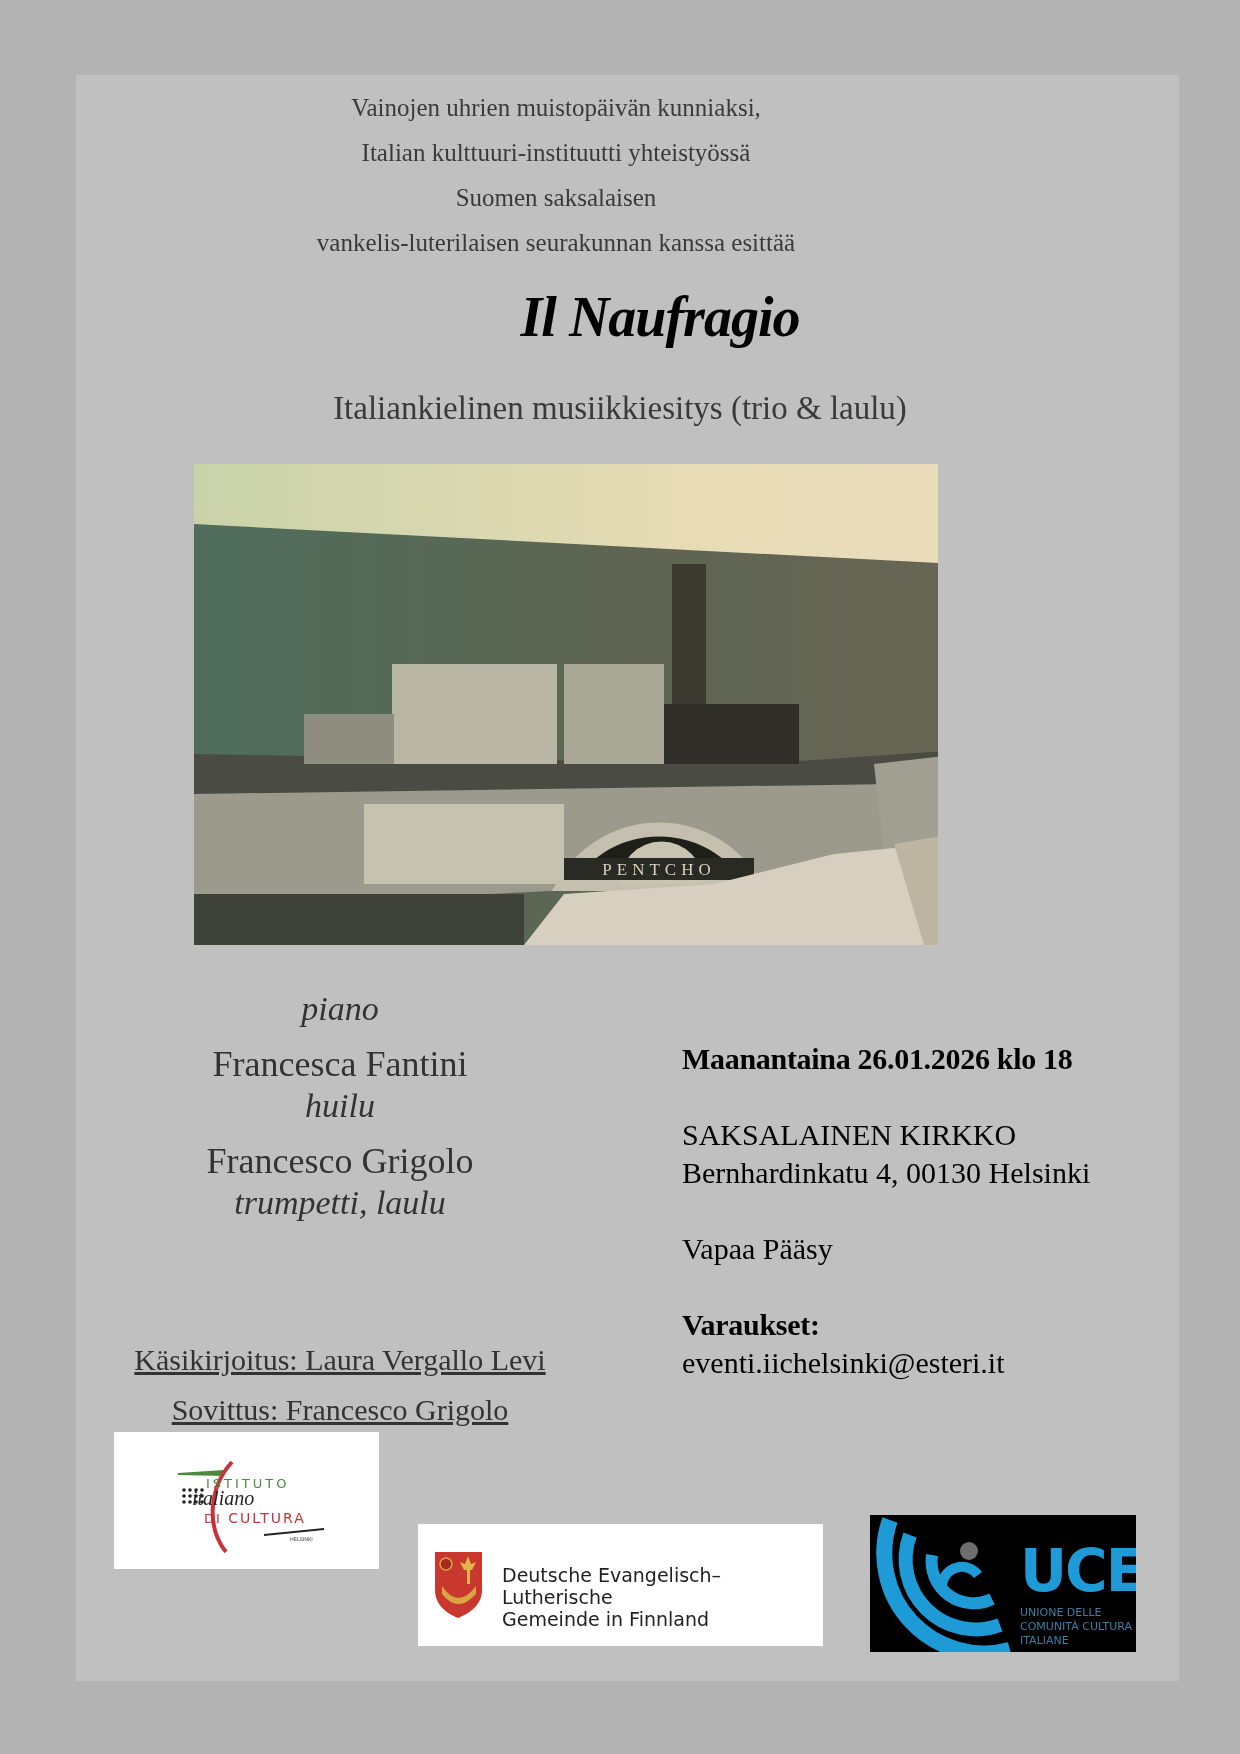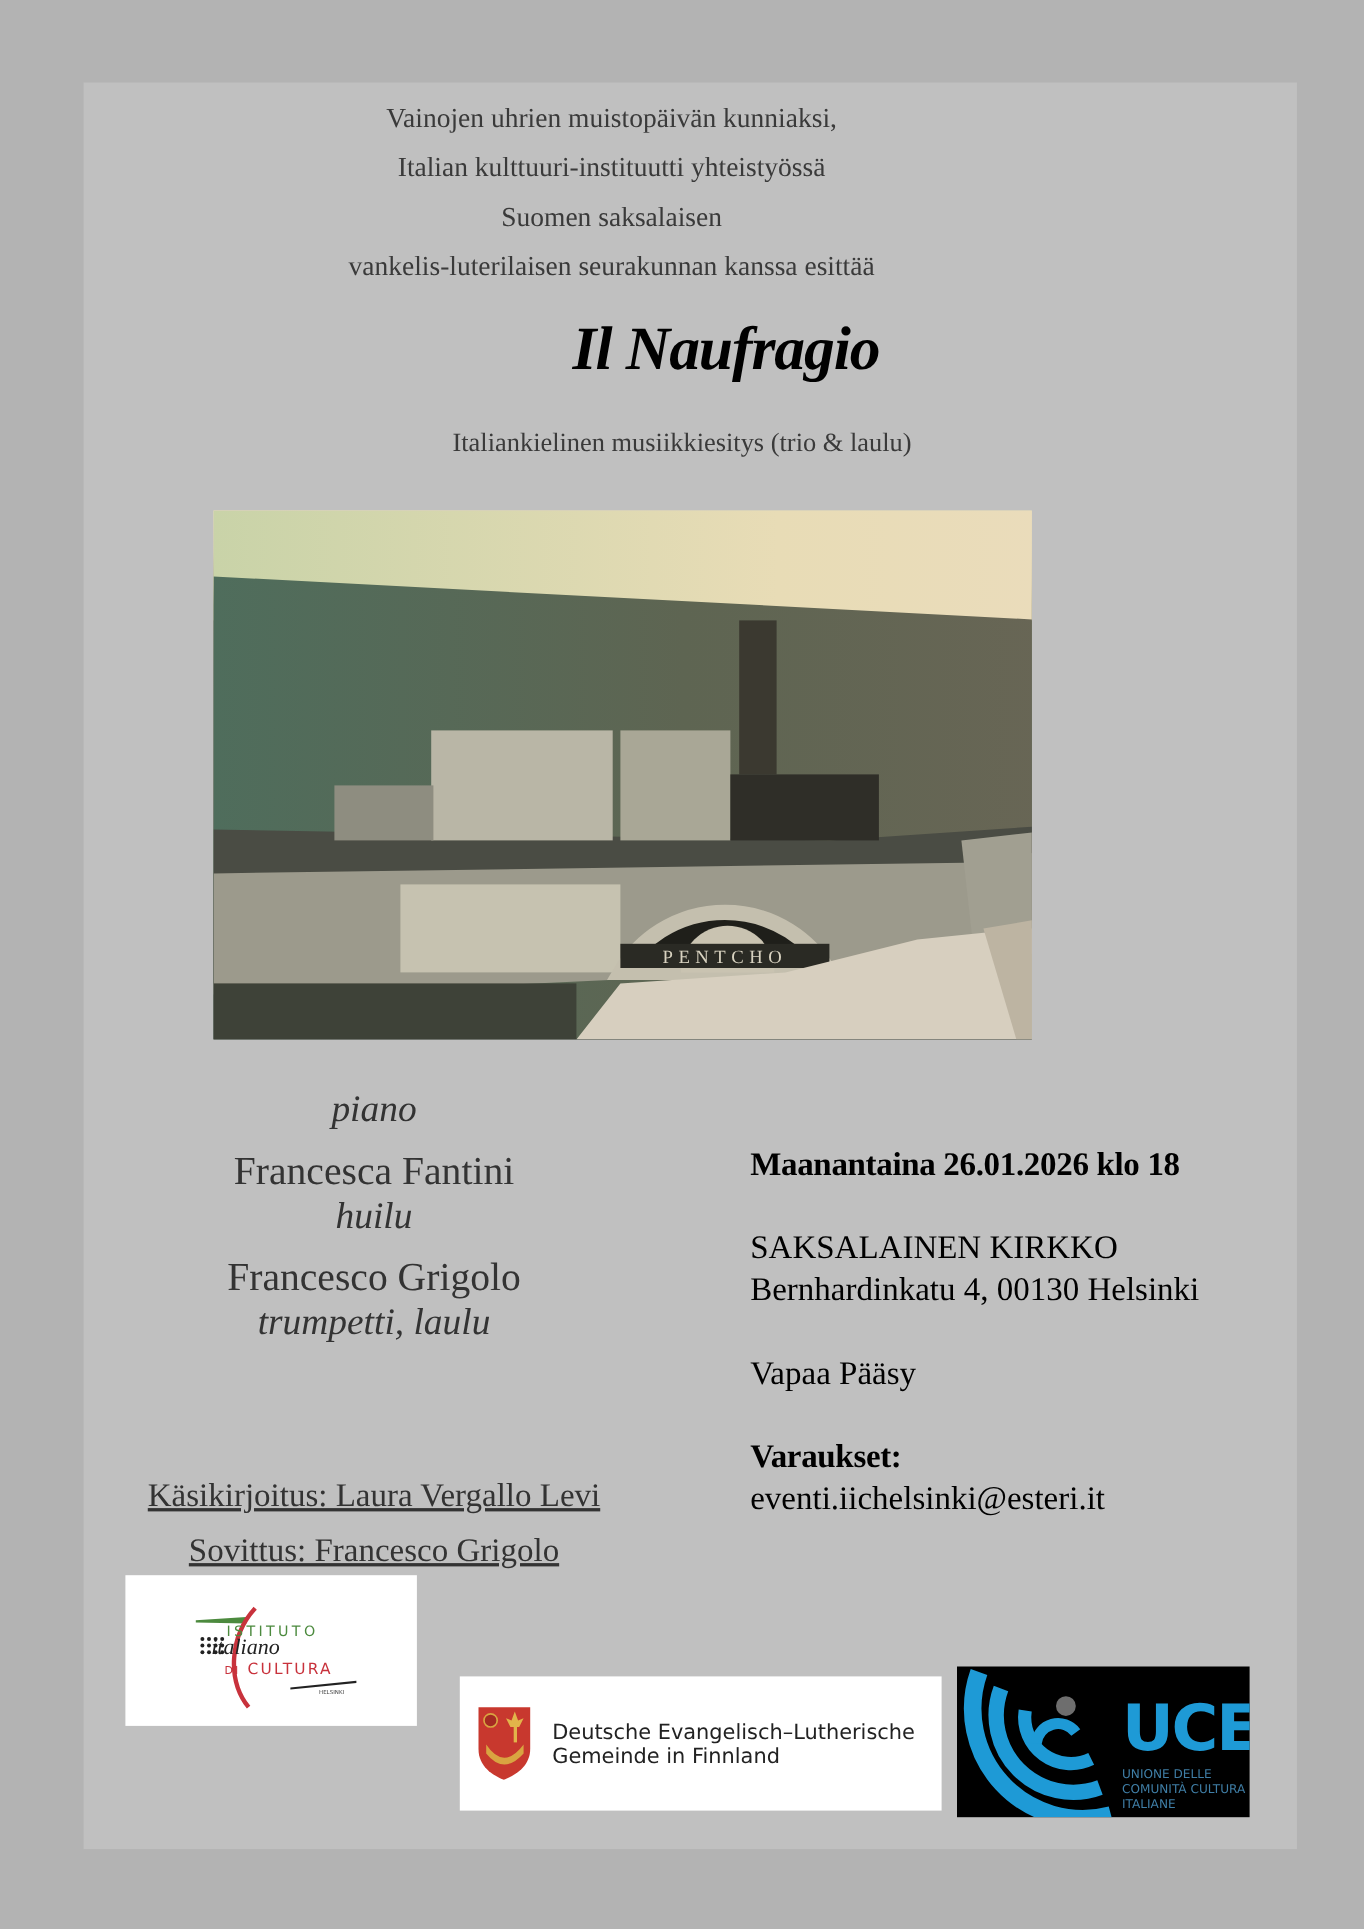--- a/index.html
+++ b/index.html
@@ -18,21 +18,21 @@
   }
   .abs { position: absolute; }
   .center-text { text-align: center; color: #3a3a3a; }
   .intro { left: 0; width: 1112px; font-size: 25px; line-height: 45px; top: 85px; }
   .intro div { height: 45px; }
   .title {
     left: 0; width: 1240px; top: 285px;
     font-size: 56px; font-style: italic; font-weight: bold;
     color: #000; letter-spacing: -1px; padding-left: 40px;
   }
-  .subtitle { left: 0; width: 1240px; top: 390px; font-size: 24px; color: #3a3a3a; }
+  .subtitle { left: 0; width: 1240px; top: 390px; font-size: 33px; color: #3a3a3a; }
 
   .photo {
     left: 194px; top: 464px; width: 744px; height: 481px;
     overflow: hidden;
     background: linear-gradient(180deg, #e6dcb8 0%, #d9d2ad 8%, #b3b08e 14%, #6f7760 18%, #5d6a56 30%, #54604e 50%, #4b5445 65%, #3a3f34 100%);
   }
   .photo svg { display: block; }
 
   .performers { left: 110px; width: 460px; top: 988px; text-align: center; color: #333; }
   .perf-name { font-size: 36px; line-height: 42px; }
@@ -41,27 +41,27 @@
   .credits { left: 110px; width: 460px; top: 1335px; text-align: center; color: #333; font-size: 30px; text-decoration: underline; }
   .credits div { height: 50px; line-height: 50px; }
 
   .event { left: 682px; top: 1040px; color: #000; font-size: 30px; }
   .event .row { line-height: 38px; }
   .event .bold { font-weight: bold; letter-spacing: -0.3px; }
   .gap { height: 38px; }
 
   .logo { background: #fff; }
   .logo-icdc { left: 114px; top: 1432px; width: 265px; height: 137px; }
-  .logo-delg { left: 418px; top: 1524px; width: 405px; height: 122px; padding-left: 33px; }
+  .logo-delg { left: 418px; top: 1524px; width: 405px; height: 122px; }
   .logo-ucei { left: 870px; top: 1515px; width: 266px; height: 137px; background: #000; overflow: hidden; }
 
   .icdc-istituto { position: absolute; left: 92px; top: 44px; font-family: "DejaVu Sans", sans-serif; font-size: 13px; color: #4c8a3e; letter-spacing: 3px; }
   .icdc-italiano { position: absolute; left: 78px; top: 55px; font-family: "Liberation Serif", serif; font-style: italic; font-size: 20px; color: #222; }
   .icdc-cultura { position: absolute; left: 90px; top: 78px; font-family: "DejaVu Sans", sans-serif; font-size: 14px; color: #c8323c; letter-spacing: 2px; }
-  .icdc-di { font-size: 10px; }
+  .icdc-di { font-size: 13px; }
   .icdc-helsinki { position: absolute; left: 176px; top: 104px; font-family: "DejaVu Sans", sans-serif; font-size: 5px; color: #444; }
 
   .delg-text { position: absolute; left: 84px; top: 40px; font-family: "DejaVu Sans", sans-serif; font-size: 19px; color: #222; line-height: 22px; }
 
   .ucei-text { position: absolute; left: 150px; top: 22px; font-family: "DejaVu Sans", sans-serif; font-weight: bold; font-size: 58px; color: #1e9ad6; letter-spacing: -2px; }
   .ucei-sub { position: absolute; left: 150px; top: 91px; font-family: "DejaVu Sans", sans-serif; font-size: 11px; color: #3f7ea6; line-height: 14px; }
 </style>
 </head>
 <body>
 

